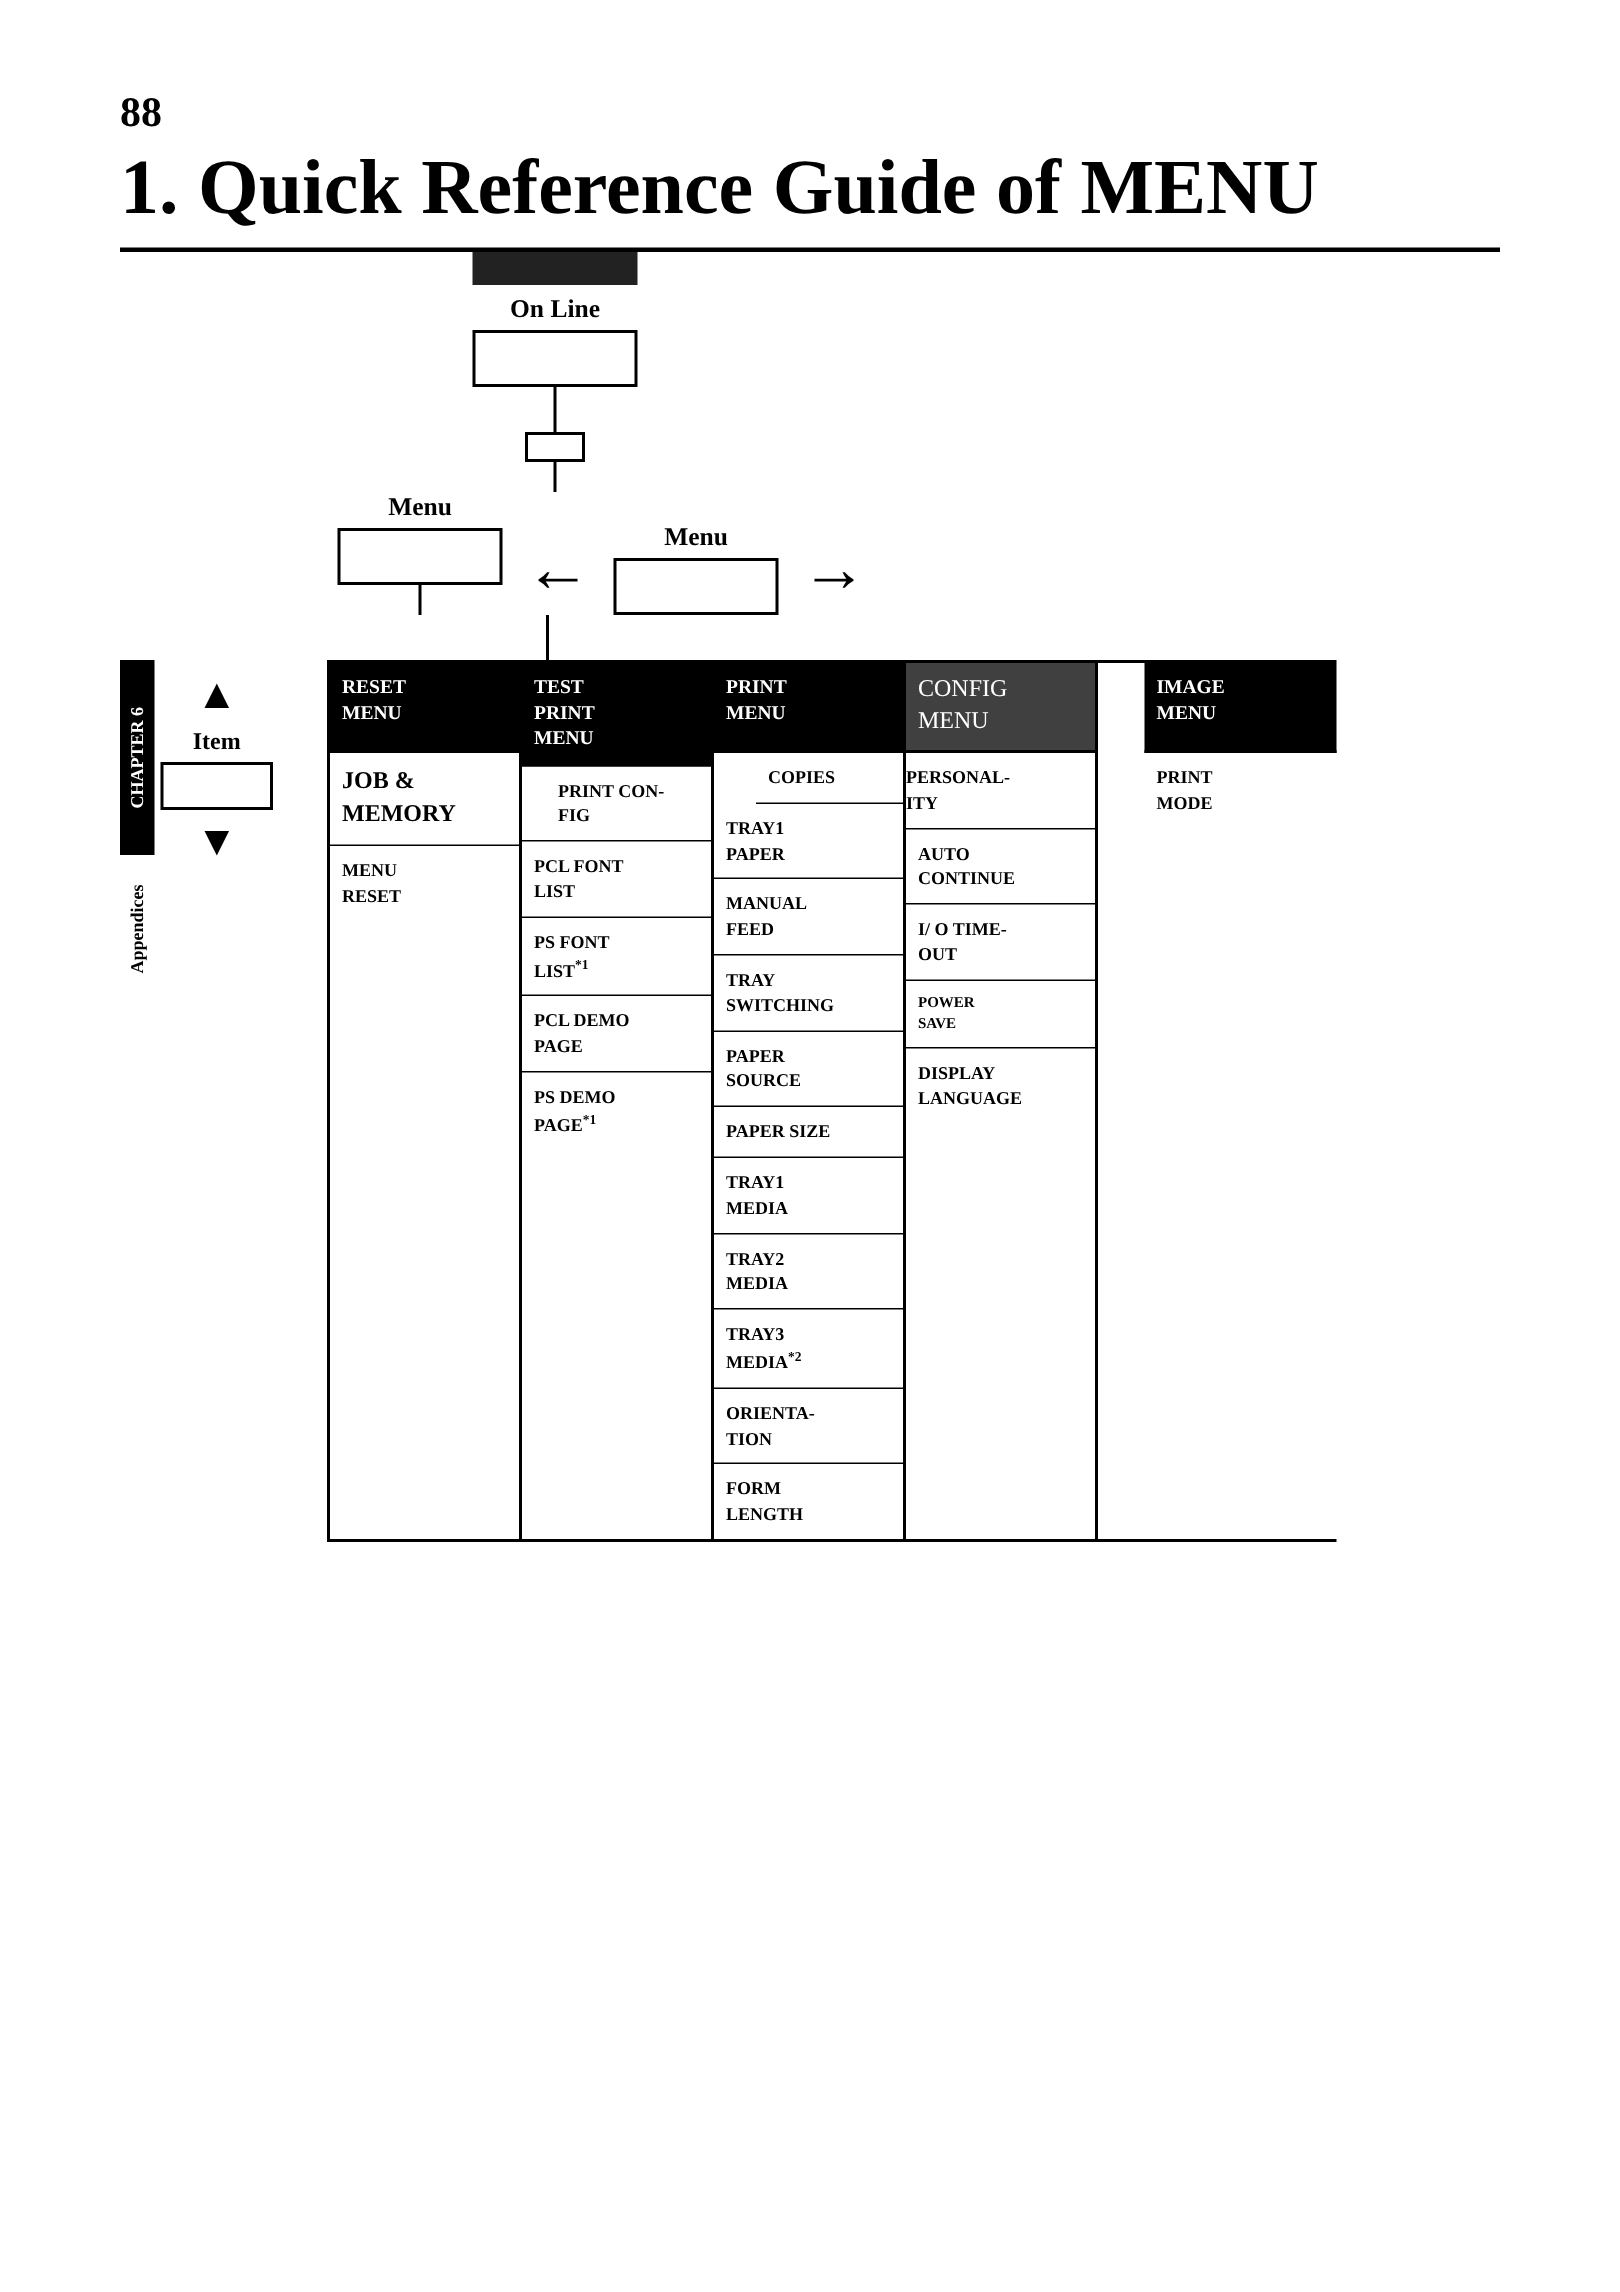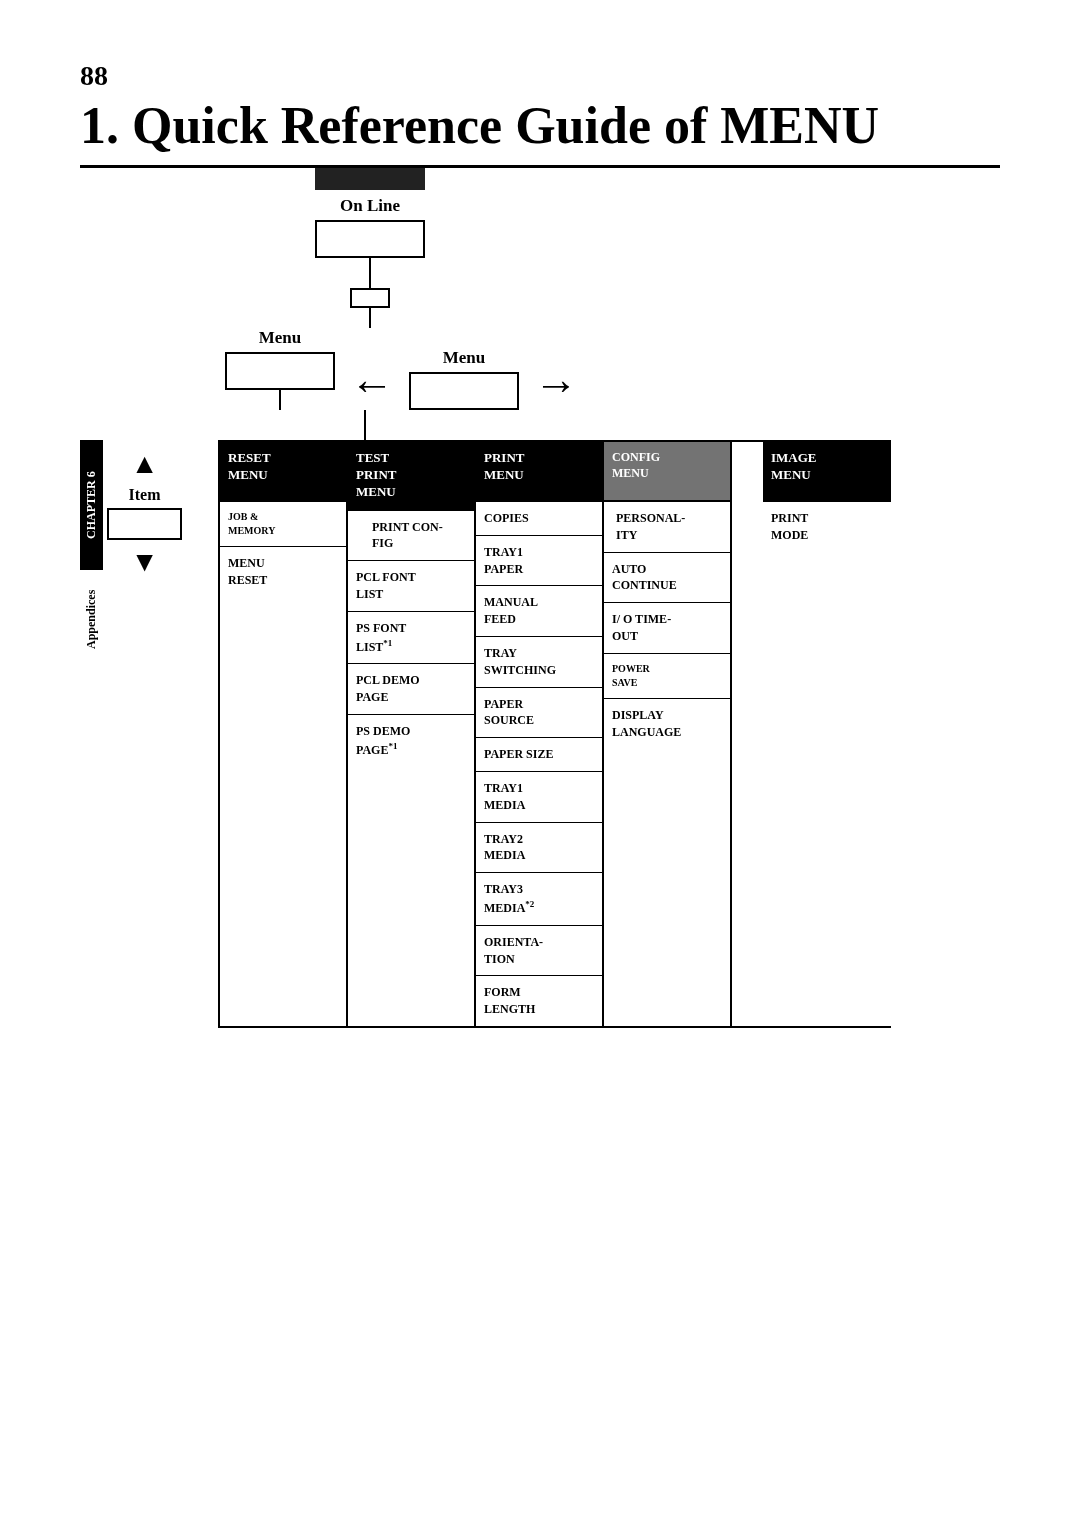--- a/index.html
+++ b/index.html
@@ -126,51 +126,51 @@
           <div style="width:75px; height:32px; border:2px solid #000; background:#fff;"></div>
           <div style="font-size:28px; font-weight:bold; line-height:1; margin-top:8px;">▼</div>
         </div>
 
       </div>
 
       <div style="display:flex; flex-direction:row; border-top:2px solid #000; border-left:2px solid #000; border-bottom:2px solid #000;">
 
         <div style="border-right:2px solid #000; min-width:128px;">
           <div style="background:#000; color:#fff; font-size:13px; font-weight:bold; padding:8px 8px; border-bottom:2px solid #000; min-height:60px; line-height:1.3;">RESET<br>MENU</div>
-          <div style="font-size:10px; font-weight:bold; padding:8px 8px; border-bottom:1.5px solid #000; line-height:1.4;">JOB &amp;<br>MEMORY</div>
+          <div style="font-size:16px; font-weight:bold; padding:8px 8px; border-bottom:1.5px solid #000; line-height:1.4;">JOB &amp;<br>MEMORY</div>
           <div style="font-size:12px; font-weight:bold; padding:8px 8px; line-height:1.4;">MENU<br>RESET</div>
         </div>
 
         <div style="border-right:2px solid #000; min-width:128px;">
           <div style="background:#000; color:#fff; font-size:13px; font-weight:bold; padding:8px 8px; border-bottom:2px solid #000; min-height:60px; line-height:1.3;">TEST<br>PRINT<br>MENU</div>
           <div style="font-size:12px; font-weight:bold; padding:8px 24px; border-bottom:1.5px solid #000; line-height:1.4;">PRINT CON-<br>FIG</div>
           <div style="font-size:12px; font-weight:bold; padding:8px 8px; border-bottom:1.5px solid #000; line-height:1.4;">PCL FONT<br>LIST</div>
           <div style="font-size:12px; font-weight:bold; padding:8px 8px; border-bottom:1.5px solid #000; line-height:1.4;">PS FONT<br>LIST<sup>*1</sup></div>
           <div style="font-size:12px; font-weight:bold; padding:8px 8px; border-bottom:1.5px solid #000; line-height:1.4;">PCL DEMO<br>PAGE</div>
           <div style="font-size:12px; font-weight:bold; padding:8px 8px; line-height:1.4;">PS DEMO<br>PAGE<sup>*1</sup></div>
         </div>
 
         <div style="border-right:2px solid #000; min-width:128px;">
           <div style="background:#000; color:#fff; font-size:13px; font-weight:bold; padding:8px 8px; border-bottom:2px solid #000; min-height:60px; line-height:1.3;">PRINT<br>MENU</div>
-          <div style="font-size:12px; font-weight:bold; padding:8px 8px; border-bottom:1.5px solid #000; line-height:1.4;">COPIES</div>
+          <div style="font-size:12px; font-weight:bold; padding:8px 8px; border-bottom:1.5px solid #000; line-height:1.4;margin-left:28px;">COPIES</div>
           <div style="font-size:12px; font-weight:bold; padding:8px 8px; border-bottom:1.5px solid #000; line-height:1.4;">TRAY1<br>PAPER</div>
           <div style="font-size:12px; font-weight:bold; padding:8px 8px; border-bottom:1.5px solid #000; line-height:1.4;">MANUAL<br>FEED</div>
           <div style="font-size:12px; font-weight:bold; padding:8px 8px; border-bottom:1.5px solid #000; line-height:1.4;">TRAY<br>SWITCHING</div>
           <div style="font-size:12px; font-weight:bold; padding:8px 8px; border-bottom:1.5px solid #000; line-height:1.4;">PAPER<br>SOURCE</div>
           <div style="font-size:12px; font-weight:bold; padding:8px 8px; border-bottom:1.5px solid #000; line-height:1.4;">PAPER SIZE</div>
           <div style="font-size:12px; font-weight:bold; padding:8px 8px; border-bottom:1.5px solid #000; line-height:1.4;">TRAY1<br>MEDIA</div>
           <div style="font-size:12px; font-weight:bold; padding:8px 8px; border-bottom:1.5px solid #000; line-height:1.4;">TRAY2<br>MEDIA</div>
           <div style="font-size:12px; font-weight:bold; padding:8px 8px; border-bottom:1.5px solid #000; line-height:1.4;">TRAY3<br>MEDIA<sup>*2</sup></div>
           <div style="font-size:12px; font-weight:bold; padding:8px 8px; border-bottom:1.5px solid #000; line-height:1.4;">ORIENTA-<br>TION</div>
           <div style="font-size:12px; font-weight:bold; padding:8px 8px; line-height:1.4;">FORM<br>LENGTH</div>
         </div>
 
         <div style="border-right:2px solid #000; min-width:128px;">
-          <div style="background:#737373; color:#fff; font-size:12px; font-weight:bold; padding:8px 8px; border-bottom:2px solid #000; min-height:60px; line-height:1.3;">CONFIG<br>MENU</div>
-          <div style="font-size:12px; font-weight:bold; padding:8px 12px; border-bottom:1.5px solid #000; line-height:1.4;">PERSONAL-<br>ITY</div>
+          <div style="background:#404040; color:#fff; font-size:16px; font-weight:normal; padding:8px 8px; border-bottom:2px solid #000; min-height:60px; line-height:1.3;">CONFIG<br>MENU</div>
+          <div style="font-size:12px; font-weight:bold; padding:8px 0; border-bottom:1.5px solid #000; line-height:1.4;">PERSONAL-<br>ITY</div>
           <div style="font-size:12px; font-weight:bold; padding:8px 8px; border-bottom:1.5px solid #000; line-height:1.4;">AUTO<br>CONTINUE</div>
           <div style="font-size:12px; font-weight:bold; padding:8px 8px; border-bottom:1.5px solid #000; line-height:1.4;">I/ O TIME-<br>OUT</div>
           <div style="font-size:10px; font-weight:bold; padding:8px 8px; border-bottom:1.5px solid #000; line-height:1.4;">POWER<br>SAVE</div>
           <div style="font-size:12px; font-weight:bold; padding:8px 8px; line-height:1.4;">DISPLAY<br>LANGUAGE</div>
         </div>
 
         <div style="min-width:128px;margin-left:31px;">
           <div style="background:#000; color:#fff; font-size:13px; font-weight:bold; padding:8px 8px; border-bottom:2px solid #000; min-height:60px; line-height:1.3;">IMAGE<br>MENU</div>
           <div style="font-size:12px; font-weight:bold; padding:8px 8px; line-height:1.4;">PRINT<br>MODE</div>
         </div>

